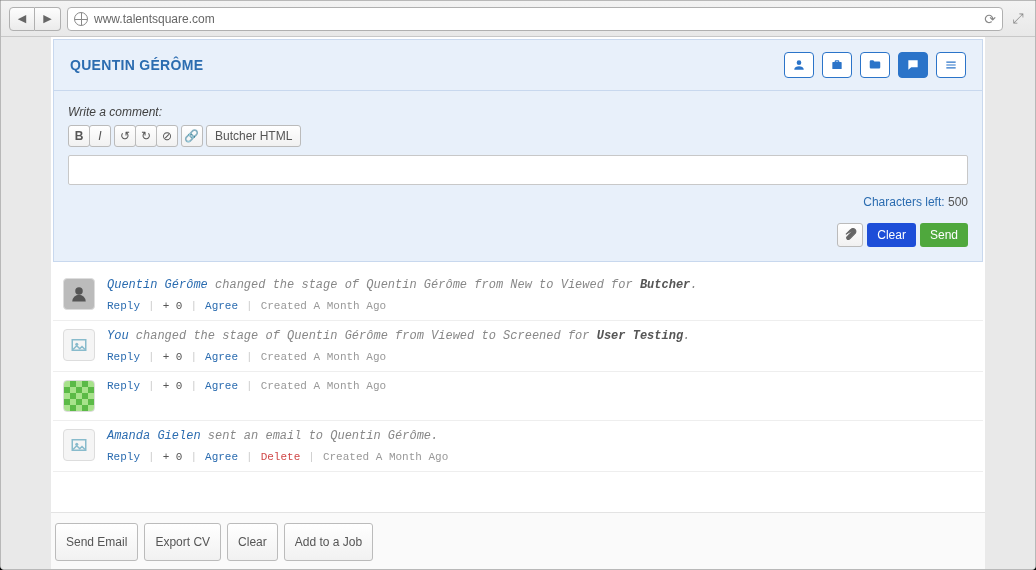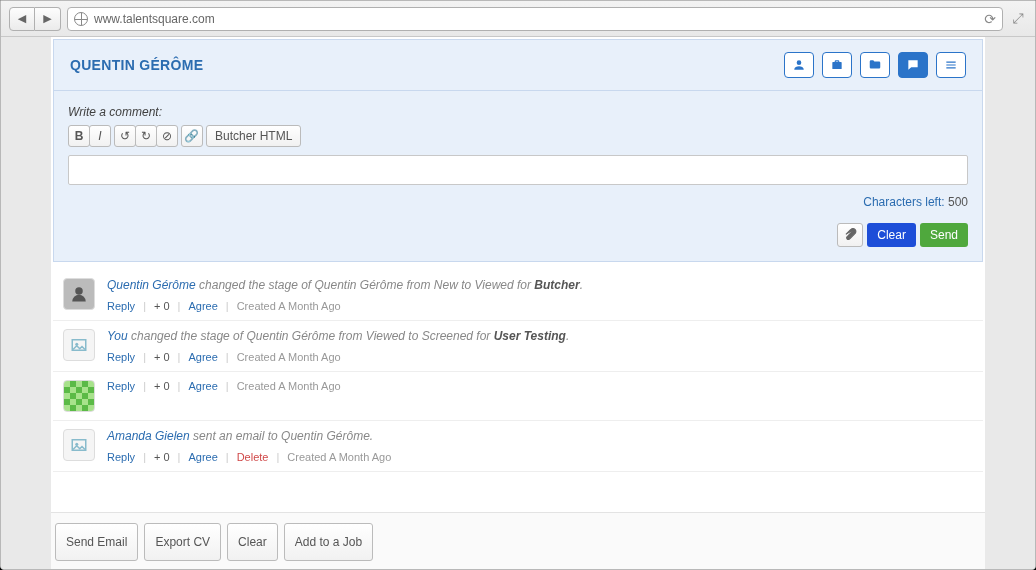--- a/index.html
+++ b/index.html
@@ -37,21 +37,21 @@
     .comment-input{width:100%; height:30px; border:1px solid #c8c8c8; background:#fff; border-radius:2px; padding:6px;}
     .under-row{display:flex; justify-content:flex-end; margin-top:10px; color:#2b6cb0; font-size:12px;}
     .under-row .num{color:#555;}
     .action-row{display:flex; justify-content:flex-end; gap:4px; margin-top:14px;}
     .att-btn{width:26px; height:24px; border:1px solid #bbb; background:linear-gradient(#fff,#f1f1f1); border-radius:3px; display:flex;align-items:center;justify-content:center;color:#666;cursor:pointer;}
     .btn{height:24px; padding:0 10px; border-radius:3px; border:none; color:#fff; font-size:12px; cursor:pointer;}
     .btn-clear{background:#1d4ed8;}
     .btn-send{background:#4fa83d;}
     
     .activities{margin:8px 2px 0 2px;}
-    .activity{display:flex; gap:12px; padding:8px 10px; border-bottom:1px solid #eee;}
+    .activity{display:flex; gap:12px; padding:8px 10px; border-bottom:1px solid #eee;font-family:Liberation Mono, monospace;}
     .avatar{width:32px; height:32px; border-radius:4px; border:1px solid #ddd; background:#f5f5f5; display:flex;align-items:center;justify-content:center; overflow:hidden; flex-shrink:0;}
     .avatar.photo{background:#bbb;}
     .avatar svg{width:18px;height:18px;}
     .avatar-green{background:repeating-conic-gradient(#5bba47 0 25%, #a8e28c 0 50%) 0 0/12px 12px;}
     .activity-body{flex:1; font-size:12px;}
     .activity-text{color:#888; font-style:italic; margin-bottom:8px;}
     .actor{color:#2b6cb0;}
     .hl{color:#555; font-weight:bold;}
     .activity-meta{color:#999; font-size:11px; display:flex; gap:8px; align-items:center;}
     .activity-meta .link{color:#2b6cb0; cursor:pointer;}

